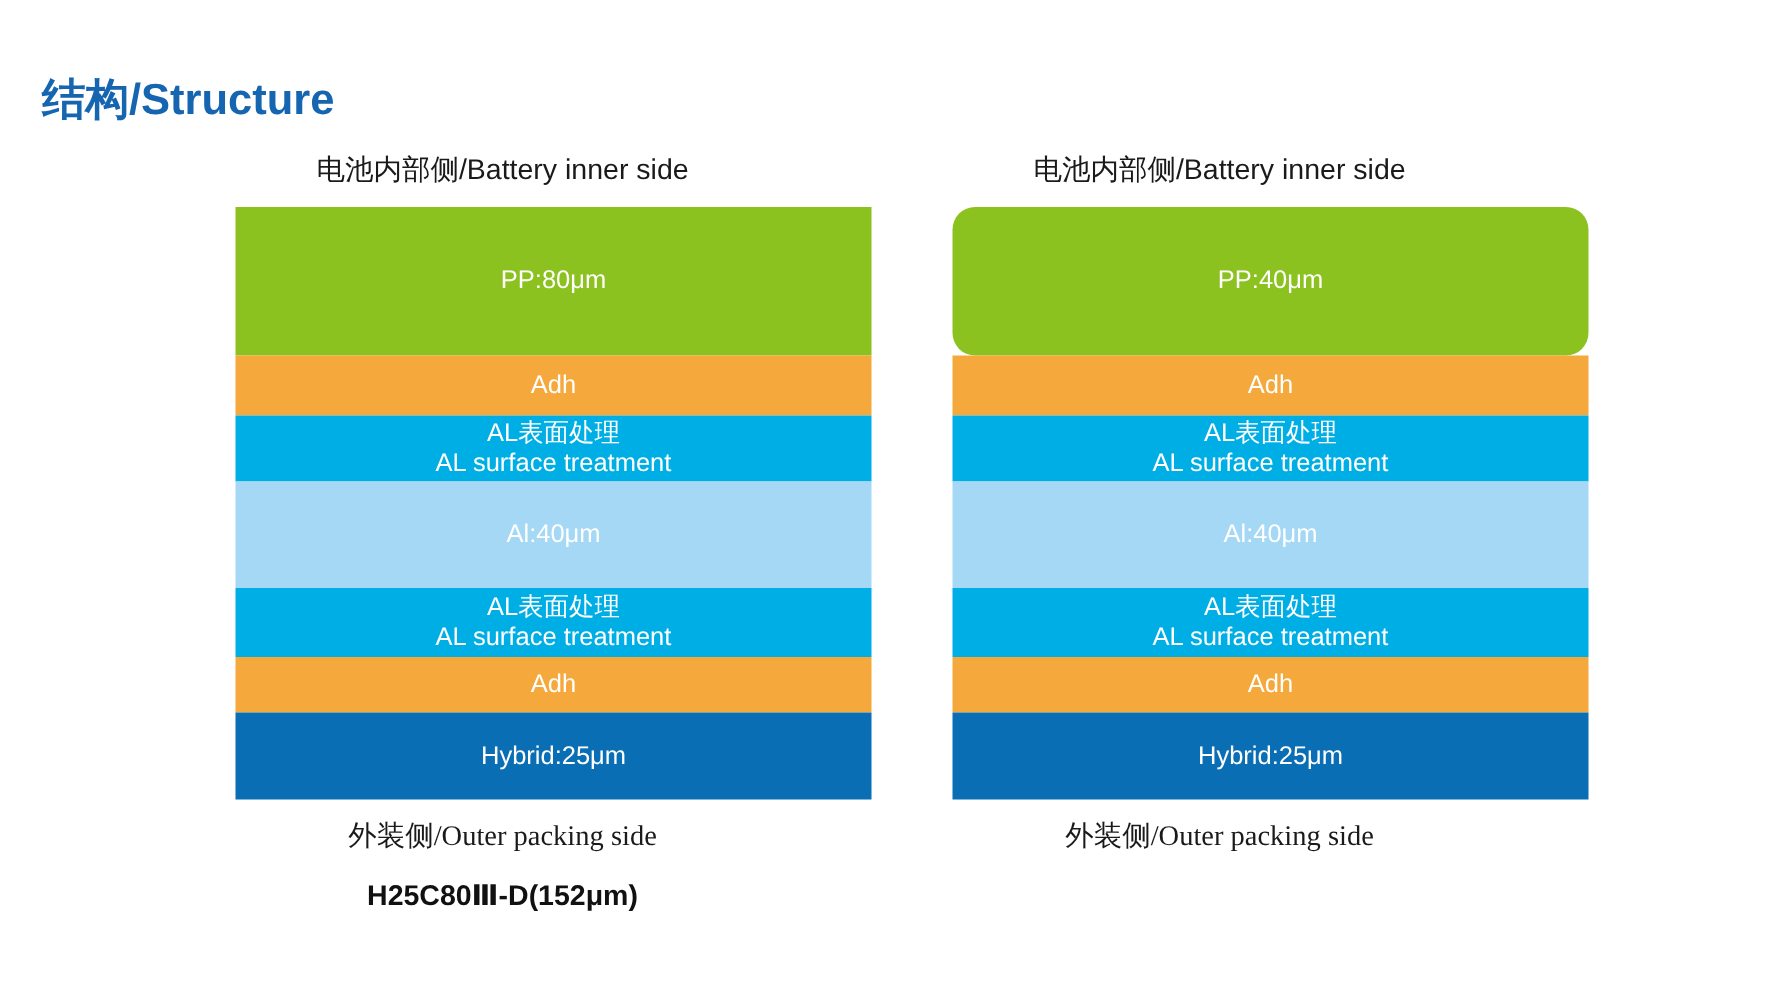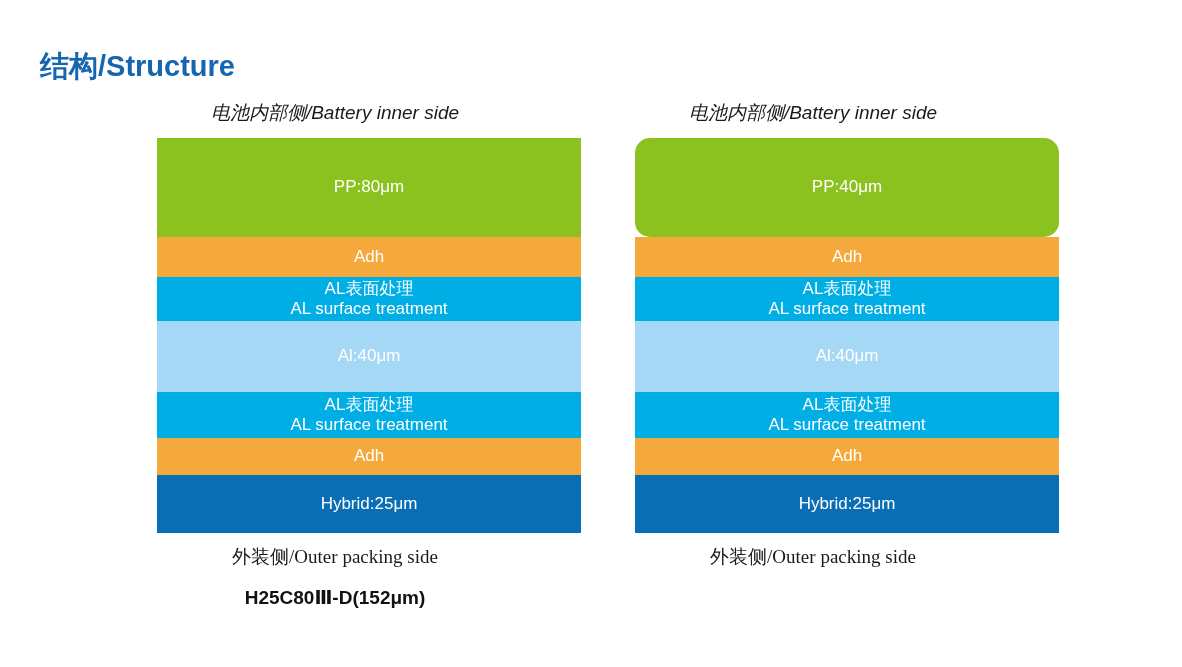--- a/index.html
+++ b/index.html
@@ -11,21 +11,21 @@
     height: 667px;
     background: #ffffff;
     font-family: "Liberation Sans", "DejaVu Sans", sans-serif;
     position: relative;
     overflow: hidden;
     -webkit-font-smoothing: antialiased;
   }
 
   #page-title {
     position: absolute;
-    left: 40px;
+    left: 28px;
     top: 47px;
     font-size: 29px;
     font-weight: bold;
     color: #1565B0;
     letter-spacing: 0px;
     white-space: nowrap;
   }
 
   .diagram {
     position: absolute;
@@ -35,21 +35,21 @@
   #diagram-left  { left: 157px; }
   #diagram-right { left: 635px; }
 
   .top-label,
   .bottom-label {
     text-align: center;
     font-size: 19px;
     color: #1a1a1a;
     white-space: nowrap;
   }
-  .top-label    { margin-bottom: 12px; font-style: italic; }
+  .top-label    { margin-bottom: 12px; }
   .bottom-label { margin-top: 11px; font-family: Liberation Serif, serif; }
 
   .caption {
     text-align: center;
     font-size: 19px;
     font-weight: bold;
     color: #111111;
     margin-top: 16px;
     white-space: nowrap;
   }

